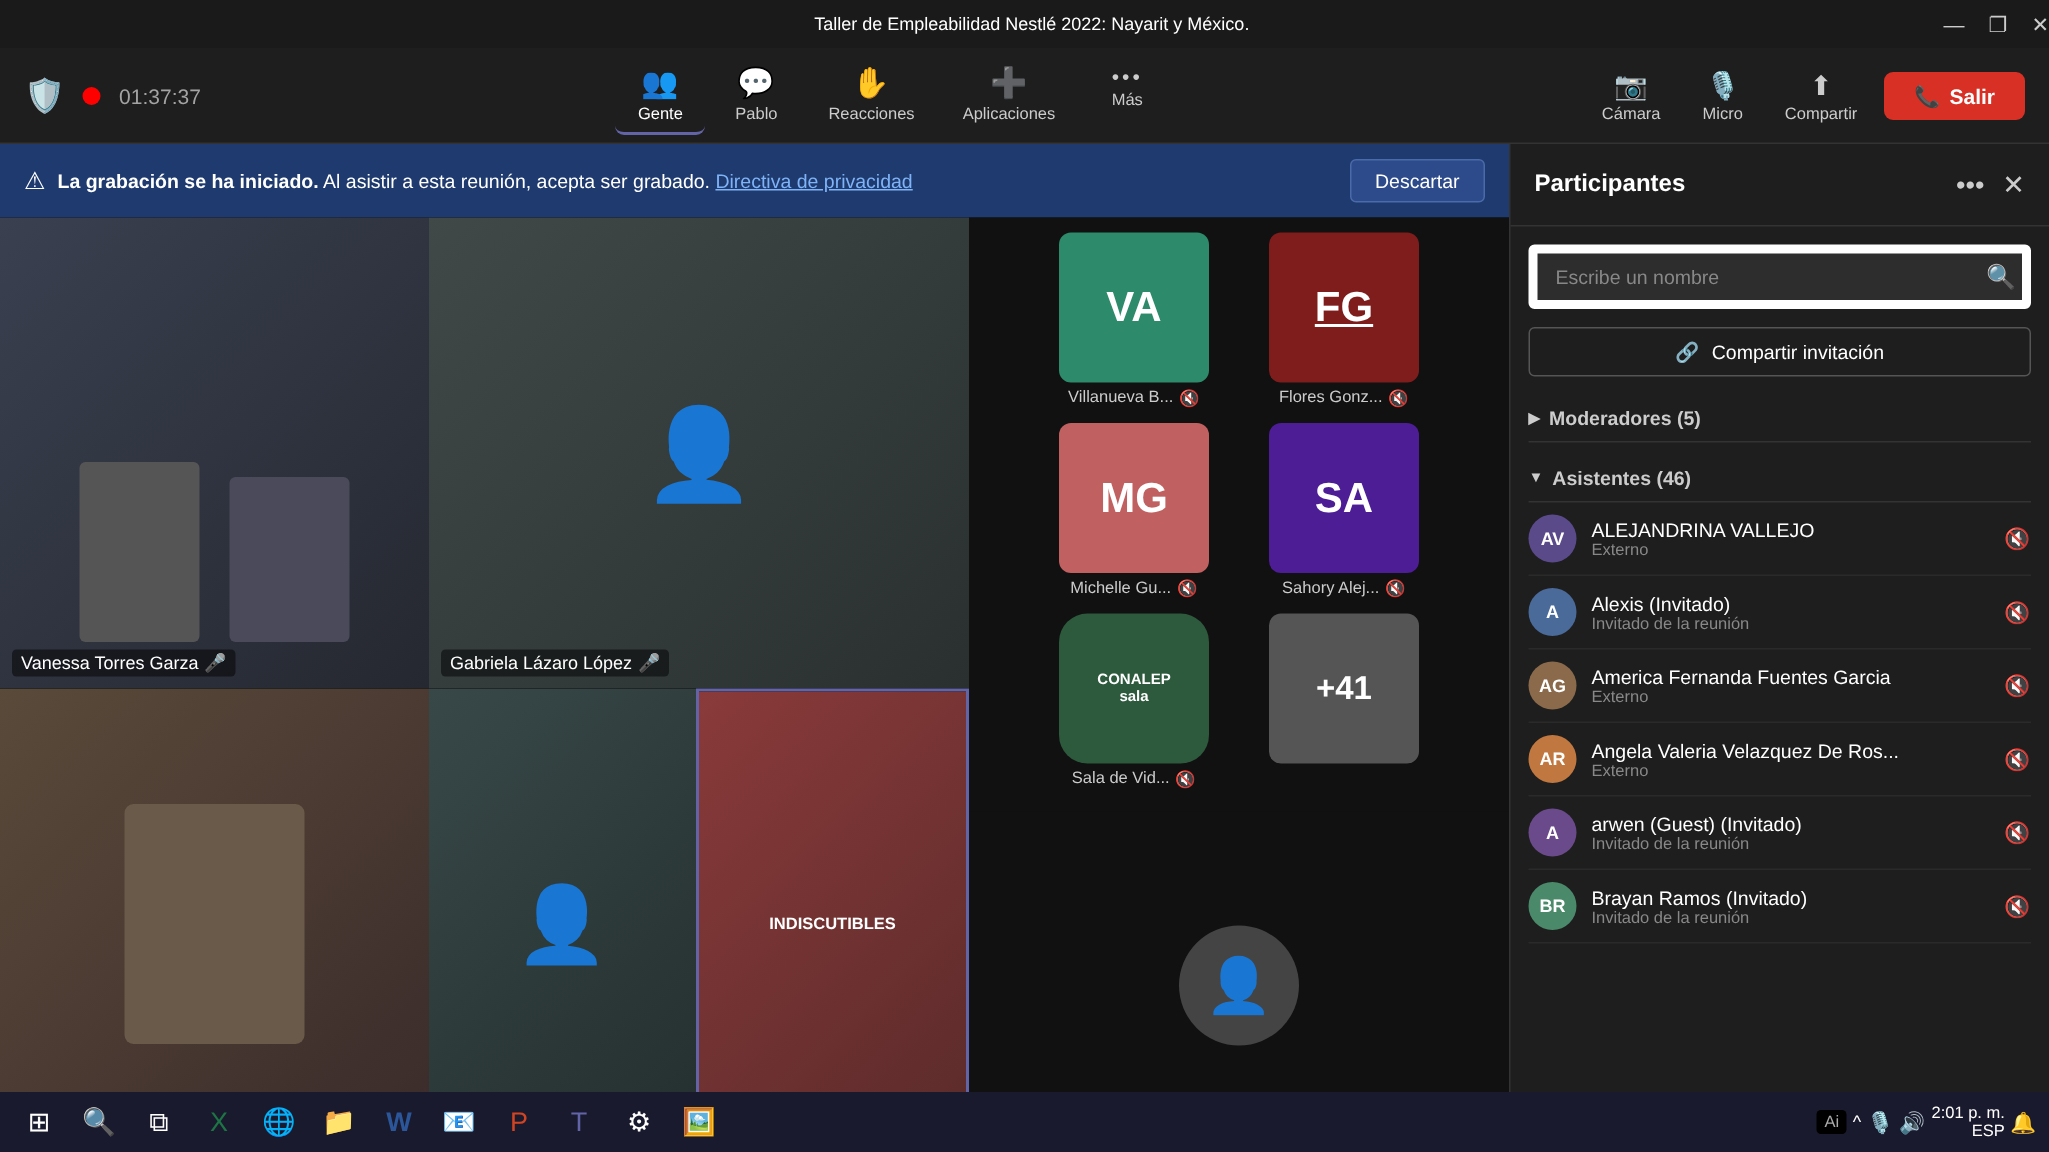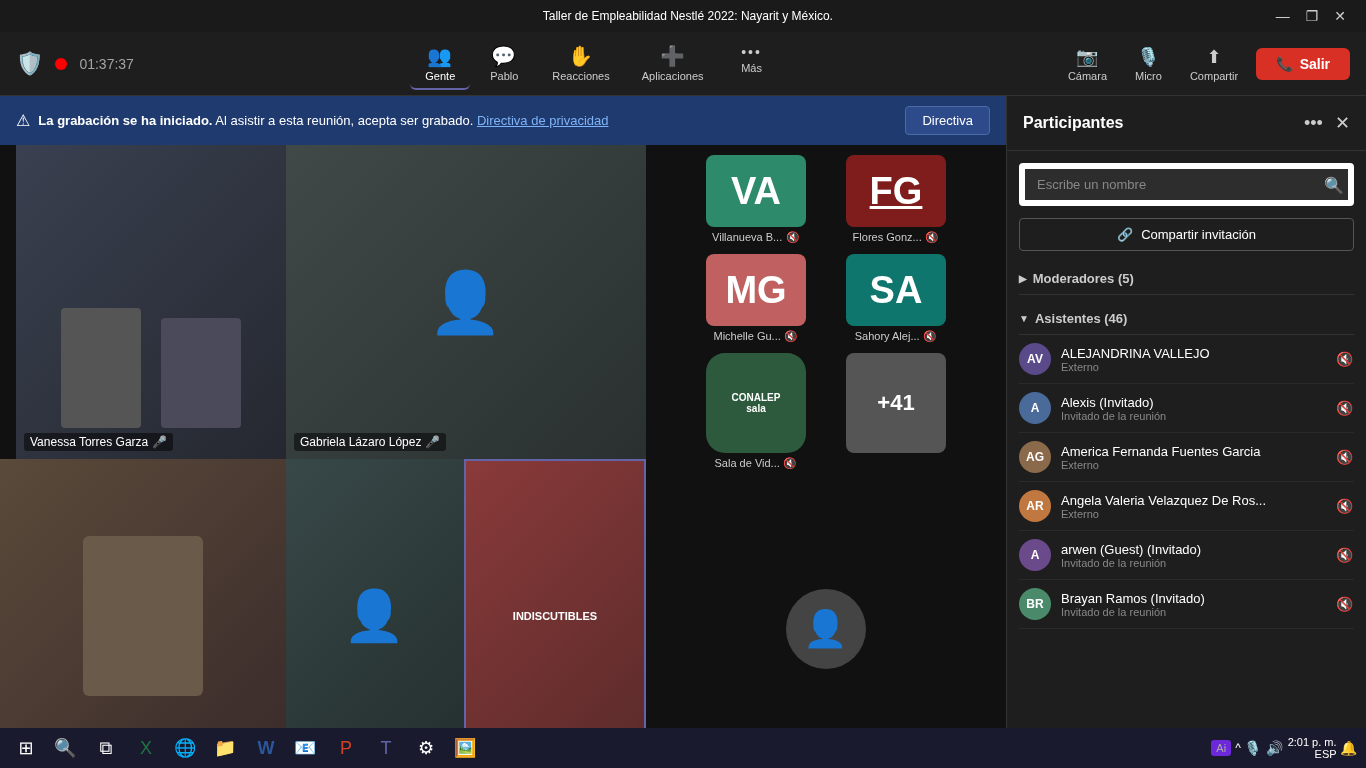--- a/index.html
+++ b/index.html
@@ -1,21 +1,21 @@
 <!DOCTYPE html>
 <html><head>
   <meta charset="utf-8">
   <style>
     * { margin: 0; padding: 0; box-sizing: border-box; }
     body { width: 1366px; height: 768px; overflow: hidden; font-family: 'Segoe UI', sans-serif; background: #1a1a1a; }
 
     
     #title-bar {
       width: 100%; height: 32px; background: #1a1a1a; display: flex; align-items: center;
-      justify-content: flex-start; padding: 0 20px; color: #fff; font-size: 12px;
+      justify-content: flex-start; padding: 0 0; color: #fff; font-size: 12px;
     }
     #title-bar .title { flex: 1; text-align: center; }
     #title-bar .win-controls { display: flex; gap: 16px; }
     #title-bar .win-btn { cursor: pointer; font-size: 14px; color: #ccc; }
 
     
     #toolbar {
       width: 100%; height: 64px; background: #1e1e1e; display: flex; align-items: center;
       padding: 0 16px; border-bottom: 1px solid #333;
     }
@@ -61,41 +61,41 @@
     #banner .dismiss-btn {
       background: #2d4a8a; color: #fff; border: 1px solid #4a6aaa;
       padding: 6px 16px; border-radius: 4px; cursor: pointer; font-size: 13px; white-space: nowrap;
     }
 
     
     #video-grid { display: flex; height: calc(100% - 44px); }
 
     
     #left-videos { display: flex; flex-direction: column; flex: 1; }
-    #left-top { height: 50%; background: #2a2a2a; position: relative; overflow: hidden; margin-left: 16px; }
+    #left-top { height: 50%; background: #2a2a2a; position: relative; overflow: hidden; }
     #left-bottom { height: 50%; background: #1a1a1a; position: relative; overflow: hidden; }
 
     
     #center-videos { display: flex; flex-direction: column; width: 360px; }
     #center-top { height: 50%; background: #1a1a1a; position: relative; overflow: hidden; }
     #center-bottom { height: 50%; display: flex; }
     #center-bottom-left { flex: 1; background: #222; position: relative; overflow: hidden; }
     #center-bottom-right { flex: 1; background: #555; position: relative; overflow: hidden; border: 2px solid #6264a7; }
 
     
     #right-thumbnails { width: 360px; display: flex; flex-direction: column; }
     #thumbnails-top { display: flex; flex-wrap: wrap; padding: 10px; gap: 10px; background: #111; justify-content: center; }
     #thumbnails-bottom { flex: 1; background: #111; display: flex; align-items: center; justify-content: center; }
 
     
     .thumb-item { display: flex; flex-direction: column; align-items: center; width: 130px; }
     .thumb-avatar {
-      width: 100px; height: 72px; border-radius: 8px;
+      width: 100px; height: 100px; border-radius: 8px;
       display: flex; align-items: center; justify-content: center;
-      font-size: 38px; font-weight: 700; color: #fff; position: relative;
+      font-size: 28px; font-weight: 700; color: #fff; position: relative;
     }
     .thumb-name {
       color: #ccc; font-size: 11px; margin-top: 4px;
       display: flex; align-items: flex-start; gap: 4px;
     }
 
     
     .video-label {
       position: absolute; bottom: 8px; left: 8px; color: #fff;
       font-size: 12px; background: rgba(0,0,0,0.5); padding: 2px 6px;
@@ -192,21 +192,21 @@
       width: 100%; height: 100%;
       background: linear-gradient(135deg, #8a3a3a, #5a2a2a);
       display: flex; align-items: center; justify-content: center;
     }
     .ind-text { color: #fff; font-size: 11px; font-weight: 700; text-align: center; padding: 4px; }
 
     
     .av-VA { background: #2d8a6a; }
     .av-FG { background: #7f1d1d; text-decoration: underline; }
     .av-MG { background: #c06060; }
-    .av-SA { background: #0f766e; }
+    .av-SA { background: #4c1d95; }
 
     .av-AV { background: #5a4a8a; }
     .av-AL { background: #4a6a9a; }
     .av-AG { background: #8a6a4a; }
     .av-AR { background: #c07840; }
     .av-AW { background: #6a4a8a; }
     .av-BR { background: #4a8a6a; }
   </style>
 </head>
 <body>
@@ -273,21 +273,21 @@
 
   <div id="video-area">
 
     <div id="banner">
       <span class="warn-icon">⚠</span>
       <span class="banner-text">
         <strong>La grabación se ha iniciado.</strong>
         <span> Al asistir a esta reunión, acepta ser grabado.</span>
         <span class="privacy-link">Directiva de privacidad</span>
       </span>
-      <button class="dismiss-btn">Directiva</button>
+      <button class="dismiss-btn">Descartar</button>
     </div>
 
     <div id="video-grid">
 
       <div id="left-videos">
 
         <div id="left-top">
           <div style="width:100%;height:100%;background:linear-gradient(135deg,#3a4050,#252830);display:flex;align-items:center;justify-content:center;">
 
             <div style="display:flex;gap:20px;align-items:flex-end;height:80%;">
@@ -524,21 +524,21 @@
     <span class="tb-icon" style="color:#6264a7;">T</span>
   </div>
   <div class="tb-item">
     <span class="tb-icon">⚙</span>
   </div>
   <div class="tb-item">
     <span class="tb-icon">🖼️</span>
   </div>
   <div class="tb-spacer"></div>
   <div class="tb-right">
-    <span style="font-size:11px;color:#aaa;background:#6d28d9;padding:2px 5px;border-radius:3px;">Ai</span>
+    <span style="font-size:11px;color:#aaa;background:#000000;padding:2px 5px;border-radius:3px;">Ai</span>
     <span style="font-size:12px;">^</span>
     <span style="font-size:14px;">🎙️</span>
     <span style="font-size:14px;">🔊</span>
     <div class="clock">
       <div>2:01 p. m.</div>
       <div>ESP</div>
     </div>
     <span style="font-size:14px;">🔔</span>
   </div>
 </div>

